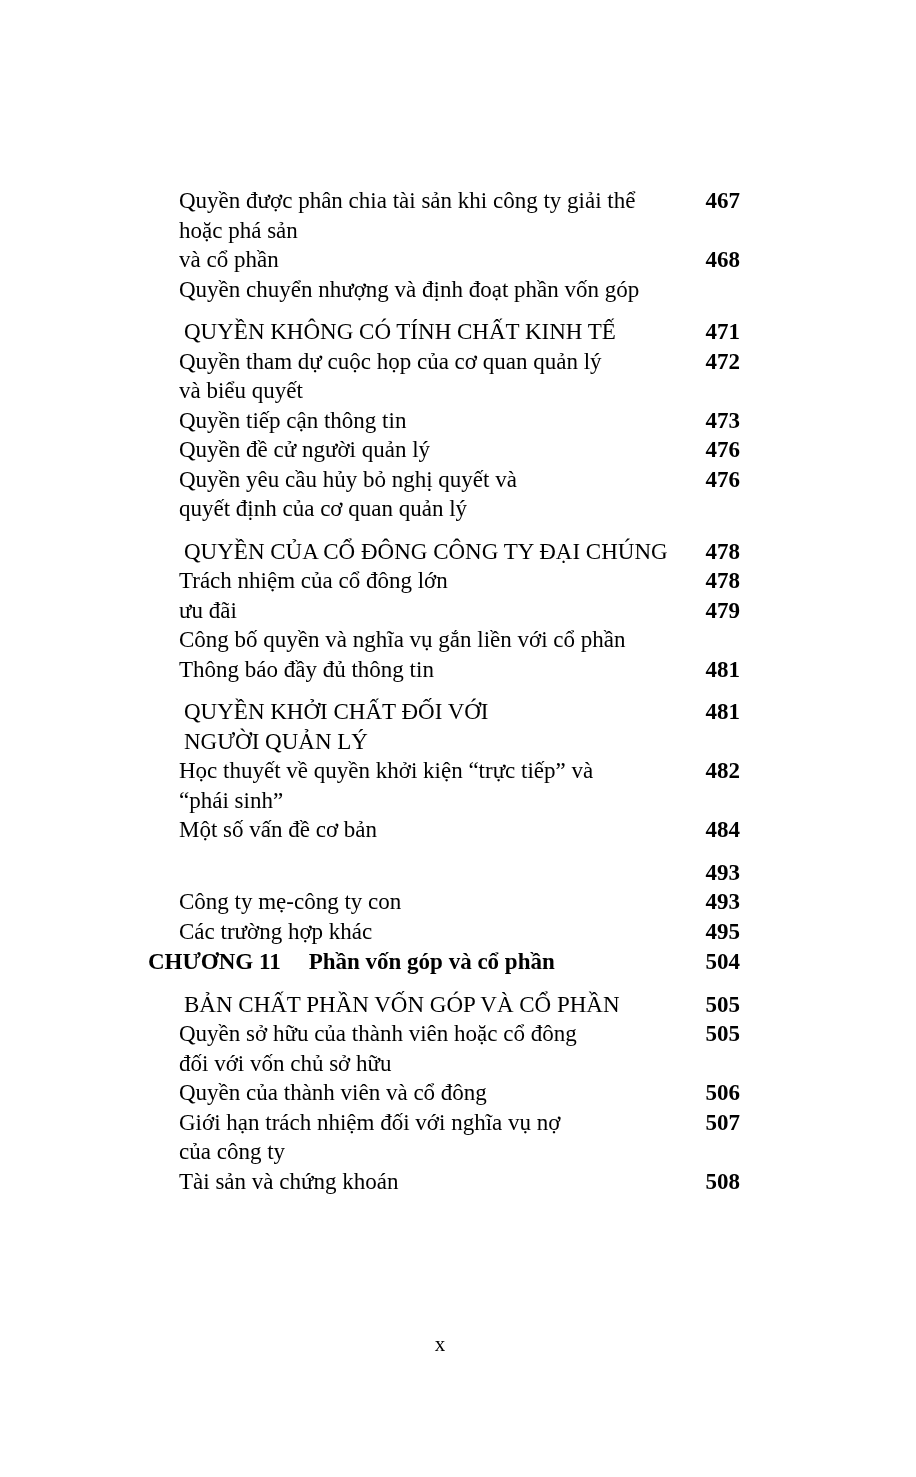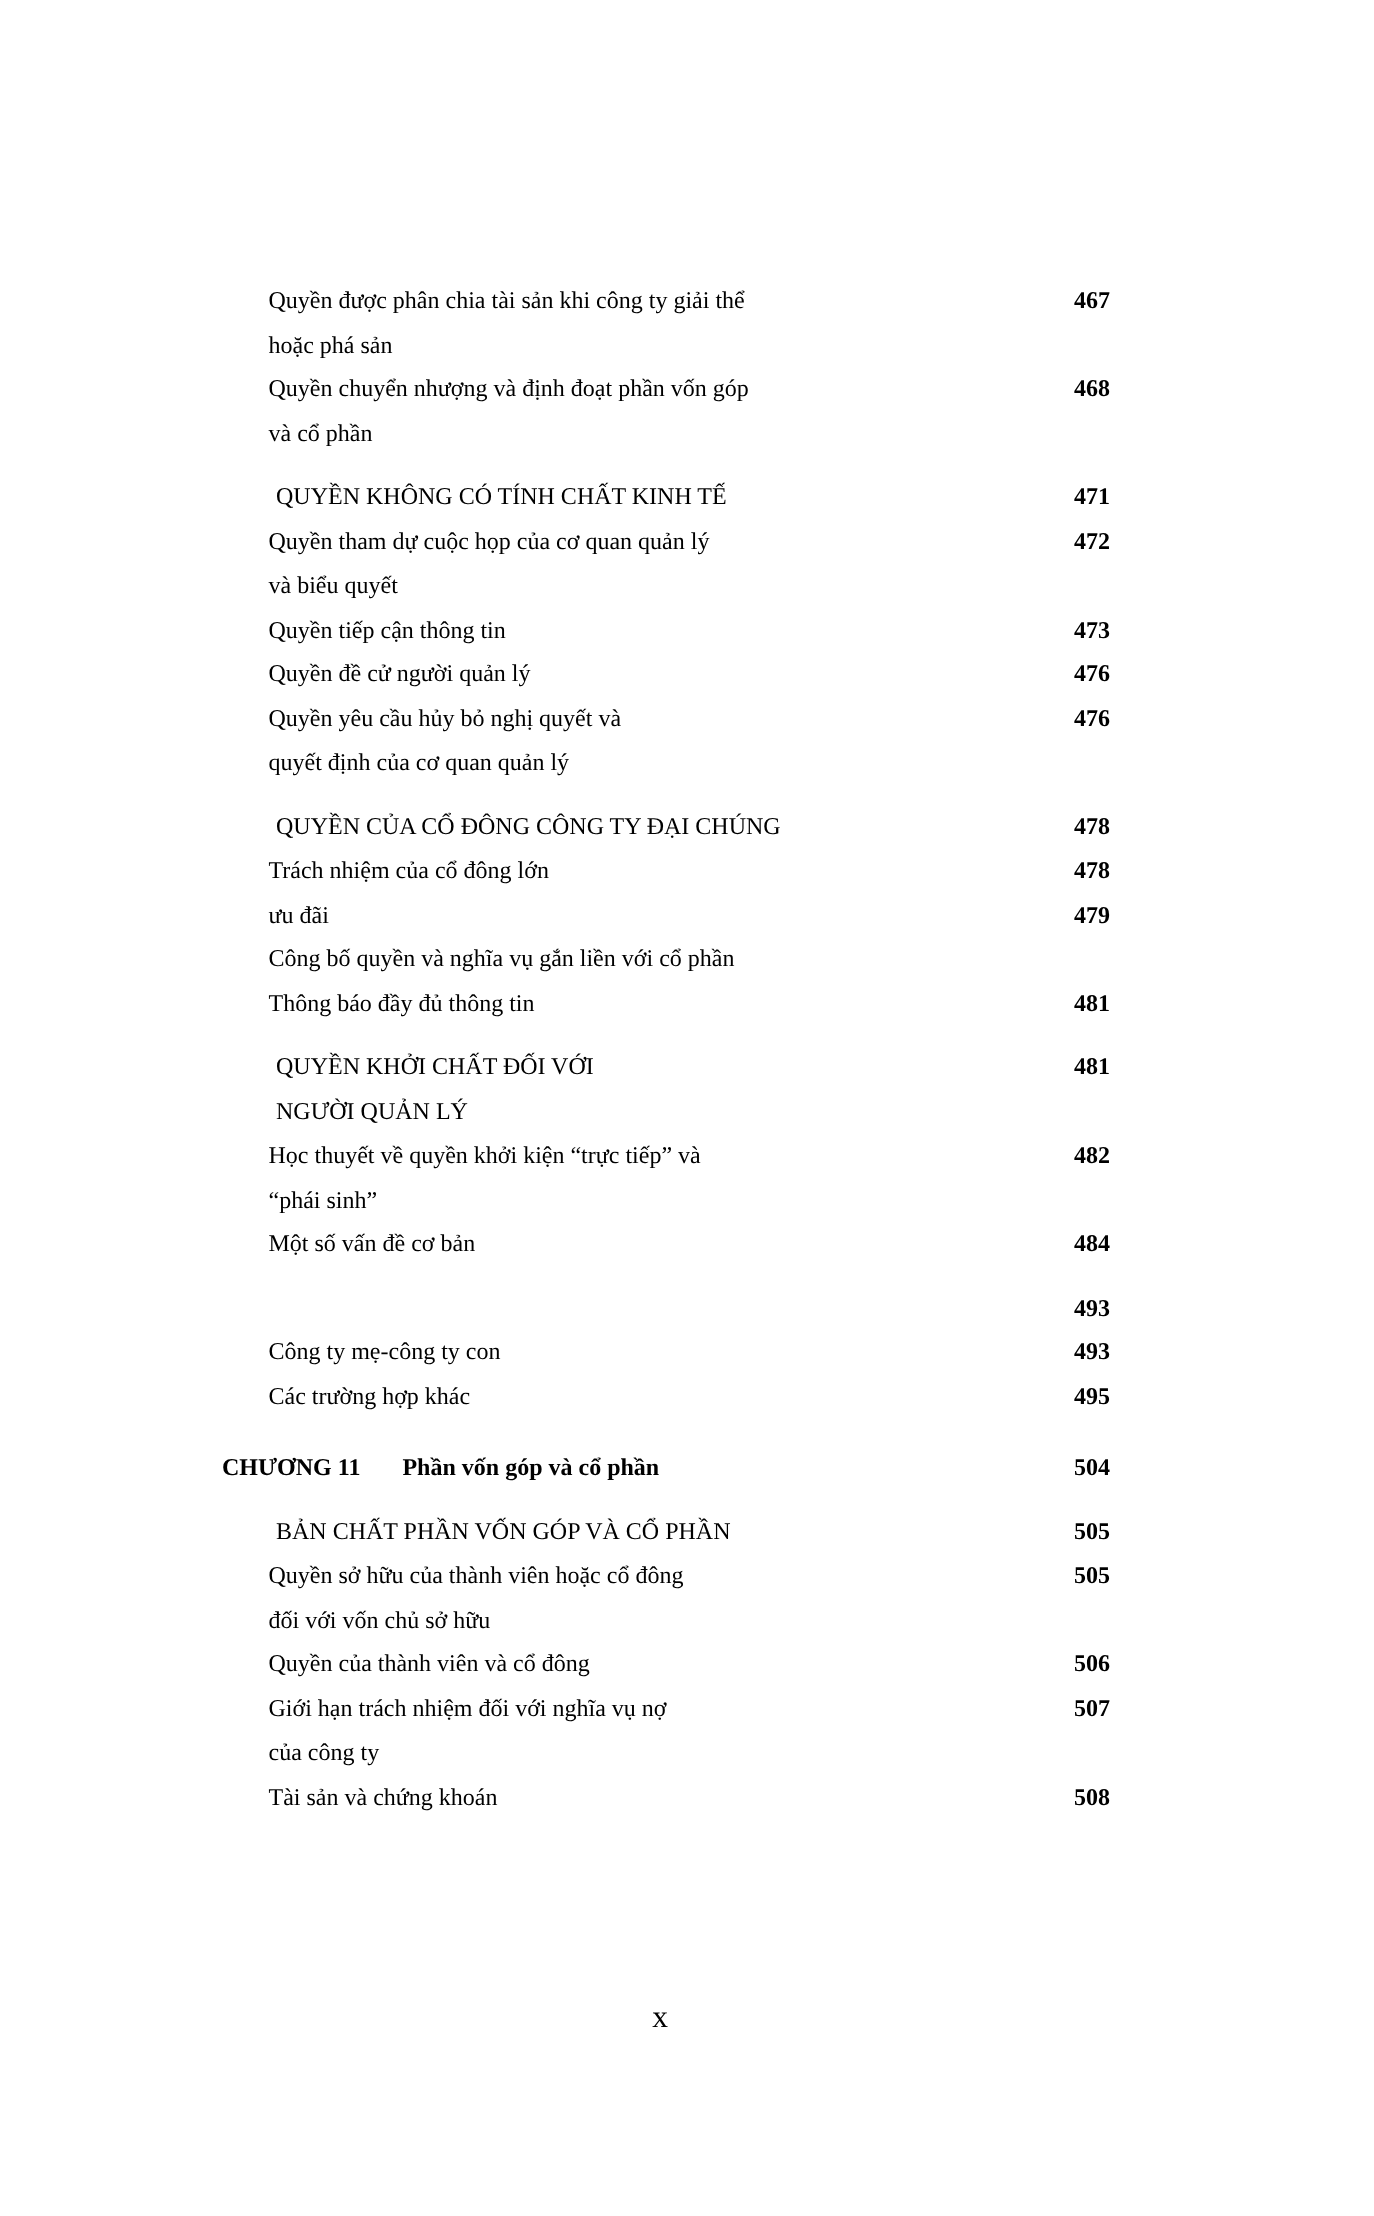--- a/index.html
+++ b/index.html
@@ -14,21 +14,21 @@
     width: 916px;
     height: 1477px;
     background: #ffffff;
     overflow: hidden;
   }
   .toc {
     position: absolute;
     top: 186px;
     left: 148px;
     width: 592px;
-    font-size: 16px;
+    font-size: 23px;
     line-height: 29.5px;
   }
   .toc-row {
     display: flex;
     align-items: flex-start;
   }
   .toc-text {
     flex: 1 1 auto;
     min-width: 0;
   }
@@ -42,21 +42,21 @@
     font-weight: bold;
   }
   .level-sub .toc-text {
     padding-left: 31px;
   }
   .level-section {
     margin-top: 13px;
     margin-left: 36px;
   }
   .level-chapter {
-    margin-top: 18px;
+    margin-top: 1px;
     margin-bottom: 5px;
     font-weight: bold;
   }
   .chapter-label {
     display: inline-block;
     margin-right: 28px;
   }
   .footer {
     position: absolute;
     top: 1332px;
@@ -73,22 +73,22 @@
   <div class="toc" id="toc">
       <div class="toc-row level-sub">
         <div class="toc-text">
           <div class="line">Quyền được phân chia tài sản khi công ty giải thể</div>
           <div class="line">hoặc phá sản</div>
         </div>
         <div class="toc-page">467</div>
       </div>
       <div class="toc-row level-sub">
         <div class="toc-text">
+          <div class="line">và cổ phần</div>
           <div class="line">Quyền chuyển nhượng và định đoạt phần vốn góp</div>
-          <div class="line">và cổ phần</div>
         </div>
         <div class="toc-page">468</div>
       </div>
       <div class="toc-row level-section">
         <div class="toc-text">
           <div class="line">QUYỀN KHÔNG CÓ TÍNH CHẤT KINH TẾ</div>
         </div>
         <div class="toc-page">471</div>
       </div>
       <div class="toc-row level-sub">

